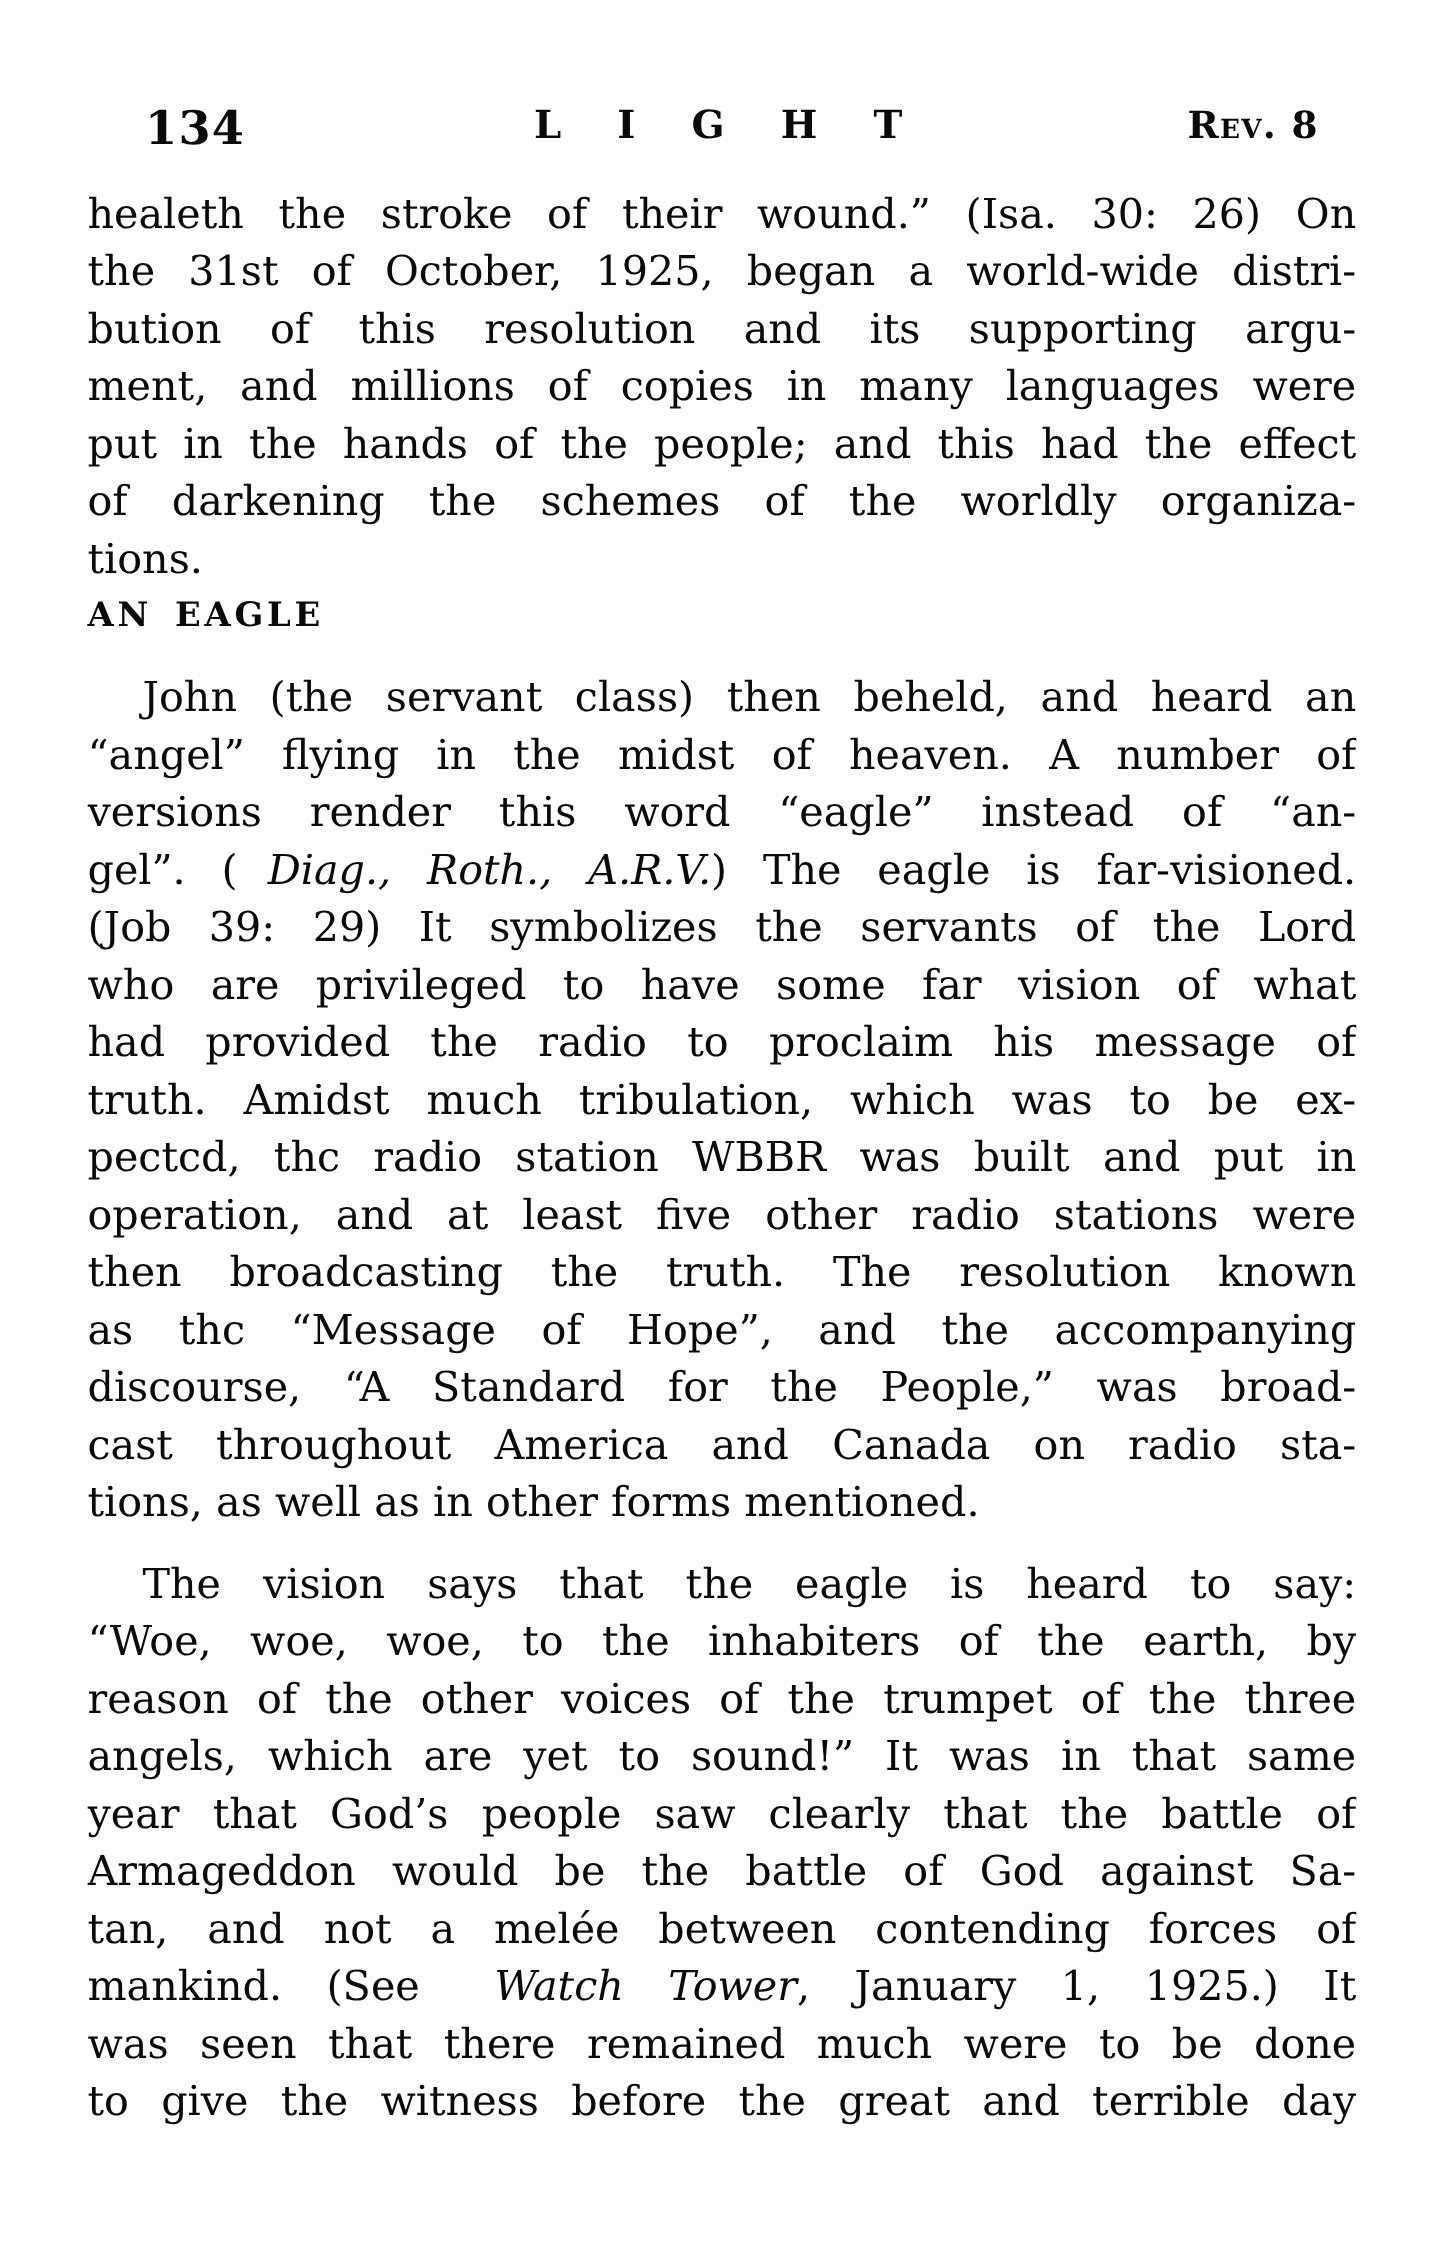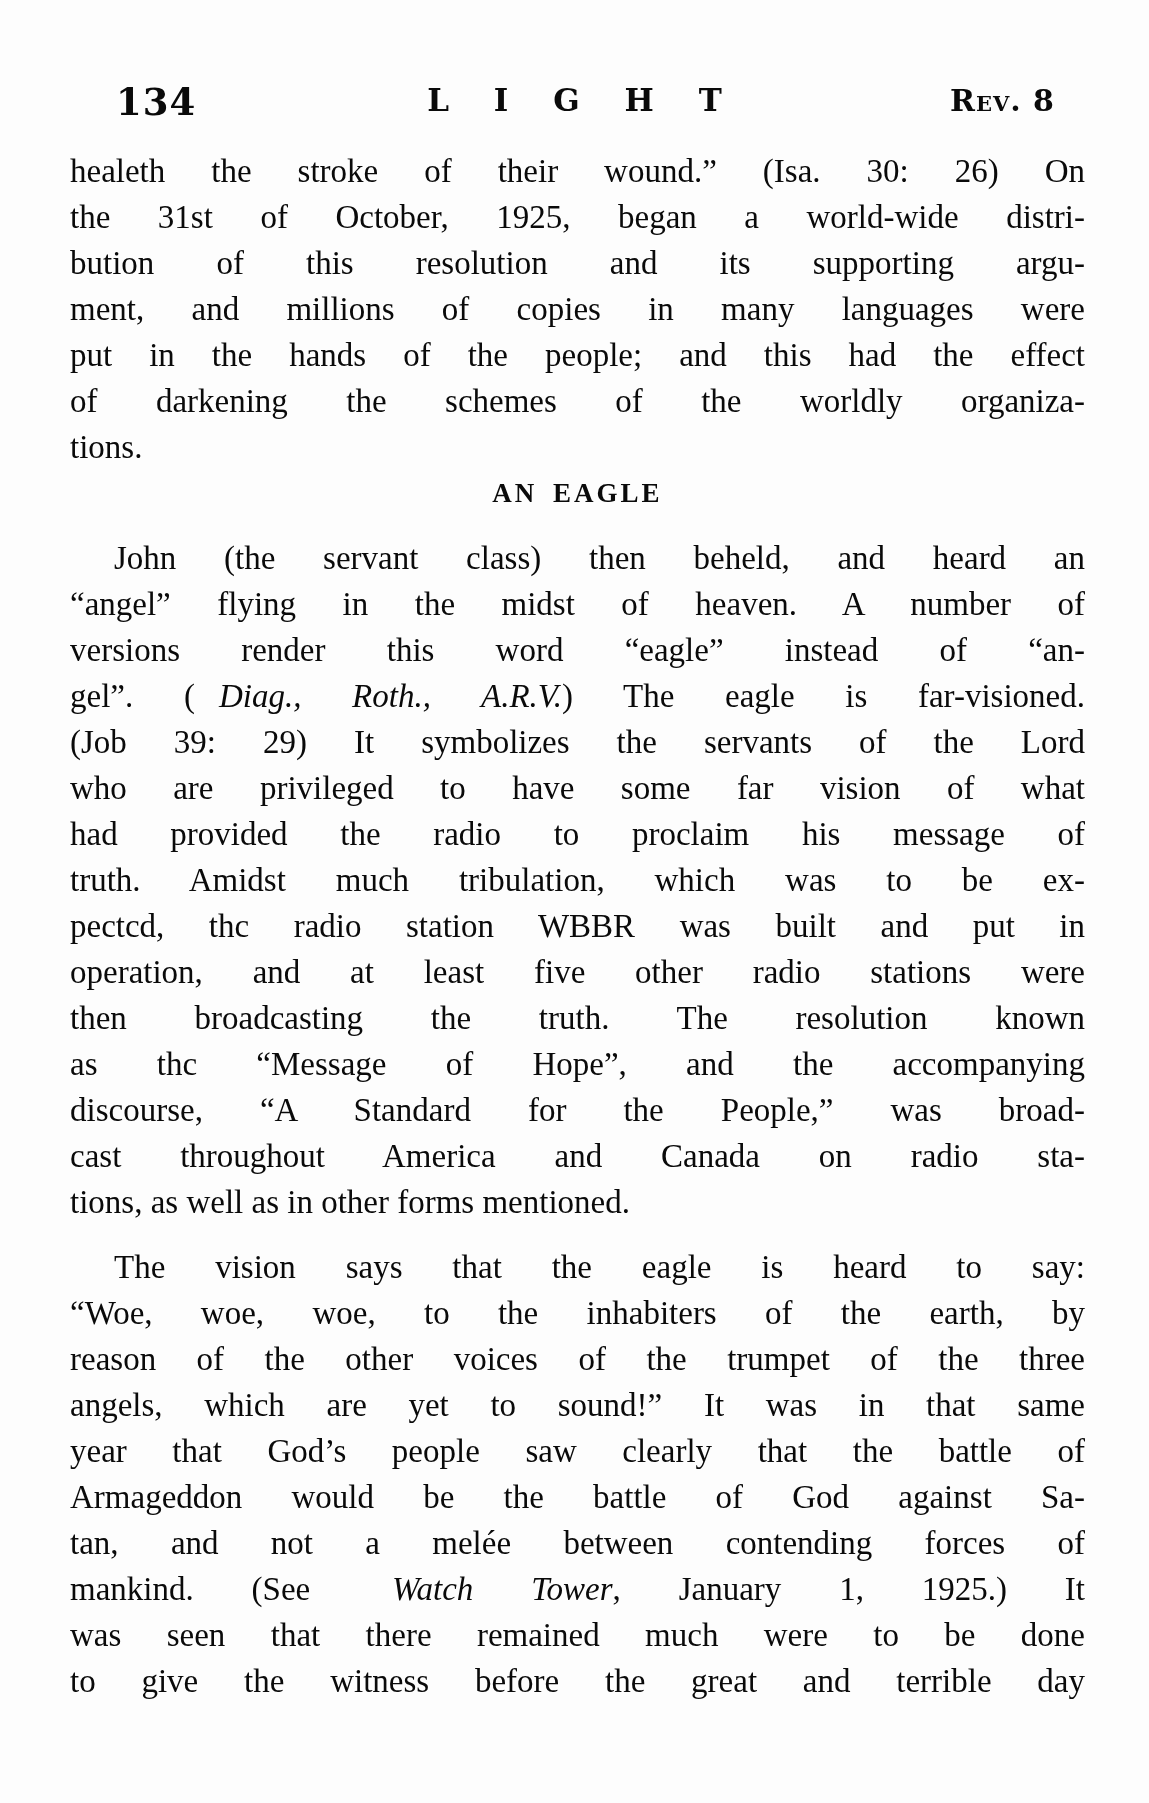--- a/index.html
+++ b/index.html
@@ -57,21 +57,20 @@
     font-size: 30px;
     font-weight: bold;
     font-variant: small-caps;
     letter-spacing: 1px;
   }
   .page-body {
     position: absolute;
     top: 148px;
     left: 70px;
     width: 1015px;
-    font-family: Liberation Serif, serif;
   }
   .line {
     font-size: 33px;
     line-height: 46px;
     height: 46px;
     text-align: justify;
     text-align-last: justify;
     white-space: nowrap; 
     overflow: hidden;
   }
@@ -80,21 +79,20 @@
   }
   .line.indent {
     padding-left: 44px;
     margin-top: 19px;
   }
   .heading-line {
     font-size: 27px;
     line-height: 46px;
     height: 46px;
     font-weight: bold;
-    text-align: center;
     letter-spacing: 3px;
     word-spacing: 6px;
   }
   i { font-style: italic; margin-left: 24px; }
 </style>
 </head>
 <body>
 
 <div class="page">
 

